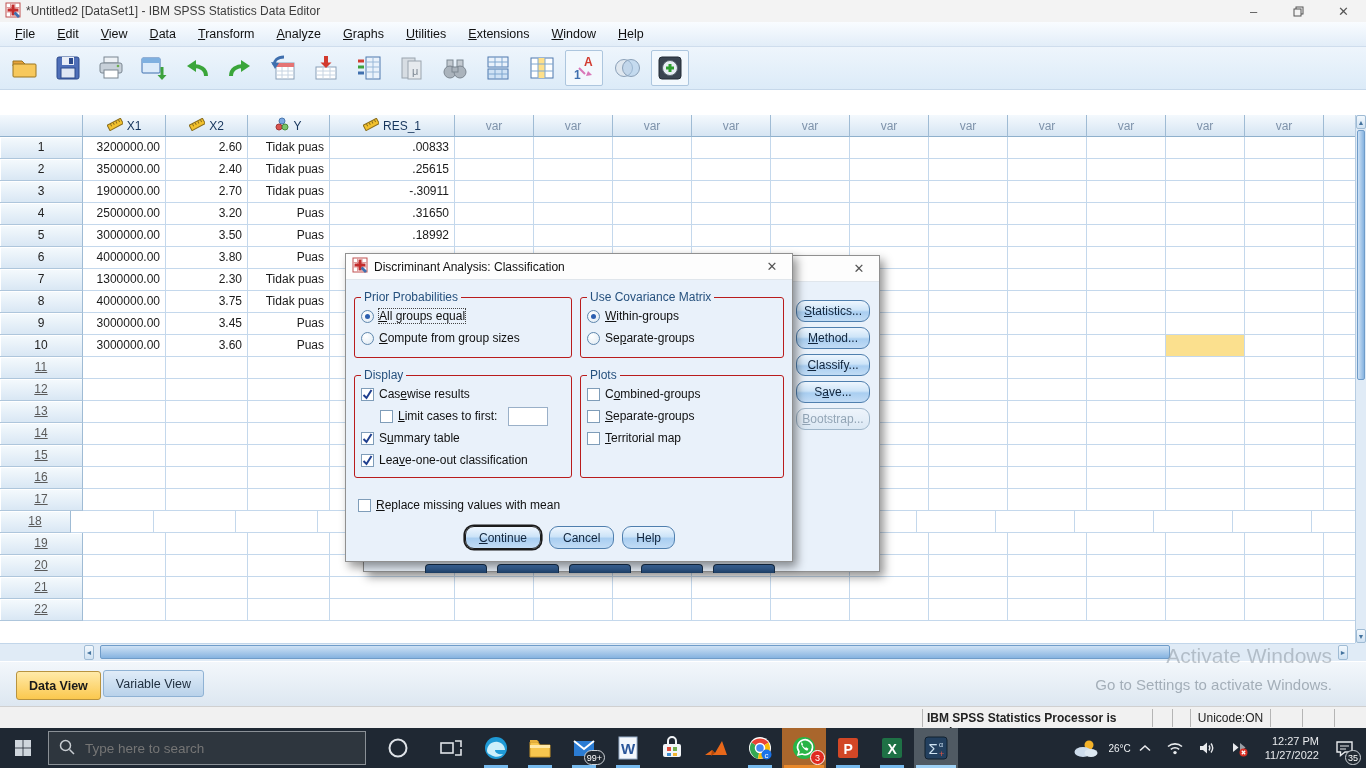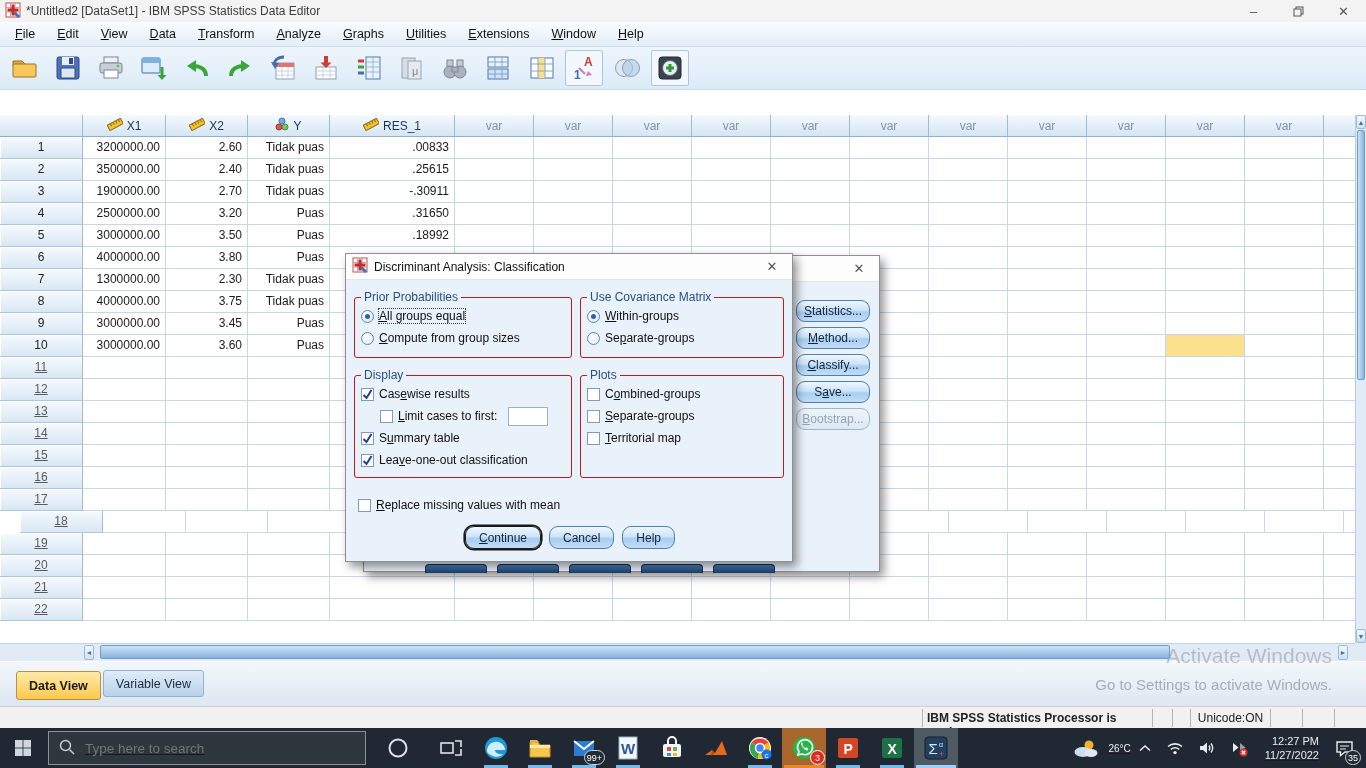--- a/index.html
+++ b/index.html
@@ -85,21 +85,21 @@
   .rb.sel::after{content:"";position:absolute;left:3px;top:3px;width:5px;height:5px;border-radius:50%;background:#2c5fb0;}
   .cb{flex:none;width:13px;height:13px;border:1px solid #7f9db9;background:#fff;display:flex;align-items:center;justify-content:center;}
   .lbl.focus{outline:1px dotted #444;}
   .tinput{display:inline-block;width:40px;height:19px;background:#fff;border:1px solid #9ab0c8;margin-left:6px;}
   .dlg-btns{position:absolute;left:0;top:272px;width:448px;display:flex;justify-content:center;gap:8px;}
   .dlg-btns .btn{height:23px;padding:0 13px;}
   .btn.default{box-shadow:0 0 0 1.6px #1b1b1b;border-color:#1b1b1b;}
   .rpl-row{position:absolute;left:12px;top:240px;}
 
   
-  .taskbar{left:0;top:728px;width:1366px;height:40px;background:#1f2833;display:flex;align-items:center;z-index:9;text-decoration:underline;}
+  .taskbar{left:0;top:728px;width:1366px;height:40px;background:#1f2833;display:flex;align-items:center;z-index:9;}
   .tb-slot{width:46px;height:40px;display:flex;align-items:center;justify-content:center;position:relative;flex:none;}
   .searchbox{width:318px;height:34px;margin:0 2px;background:#2e363e;border:1px solid #8a9096;display:flex;align-items:center;gap:8px;padding:0 10px;flex:none;}
   .searchbox input{background:transparent;border:none;outline:none;color:#bfc5cb;font-size:13.5px;width:240px;font-family:inherit;}
   .apps{display:flex;height:40px;}
   .app{width:44px;height:40px;display:flex;align-items:center;justify-content:center;position:relative;flex:none;}
   .app.running::after{content:"";position:absolute;left:10px;right:10px;bottom:0;height:3px;background:#76b9ed;}
   .app.active{background:#505a63;}
   .app.active::after{left:2px;right:2px;background:#9fd1f5;}
   .app.highlight{background:#a9662c;}
   .app.highlight::after{background:#e8882a;left:2px;right:2px;}
@@ -643,21 +643,21 @@
           <div class="gcell" style="width: 79px;"></div>
           <div class="gcell" style="width: 79px;"></div>
           <div class="gcell" style="width: 79px;"></div>
           <div class="gcell" style="width: 79px;"></div>
           <div class="gcell" style="width: 79px;"></div>
           <div class="gcell" style="width: 79px;"></div>
           <div class="gcell" style="width: 79px;"></div>
           <div class="gcell" style="width: 79px;"></div>
         </div>
         <div class="grow">
-          <div class="rowhdr dim" style="width: 83px; margin-left: 20px;">18</div>
+          <div class="rowhdr dim" style="width: 71px;">18</div>
           <div class="gcell" style="width: 83px;"></div>
           <div class="gcell" style="width: 82px;"></div>
           <div class="gcell" style="width: 82px;"></div>
           <div class="gcell" style="width: 125px;"></div>
           <div class="gcell" style="width: 79px;"></div>
           <div class="gcell" style="width: 79px;"></div>
           <div class="gcell" style="width: 79px;"></div>
           <div class="gcell" style="width: 79px;"></div>
           <div class="gcell" style="width: 79px;"></div>
           <div class="gcell" style="width: 79px;"></div>

